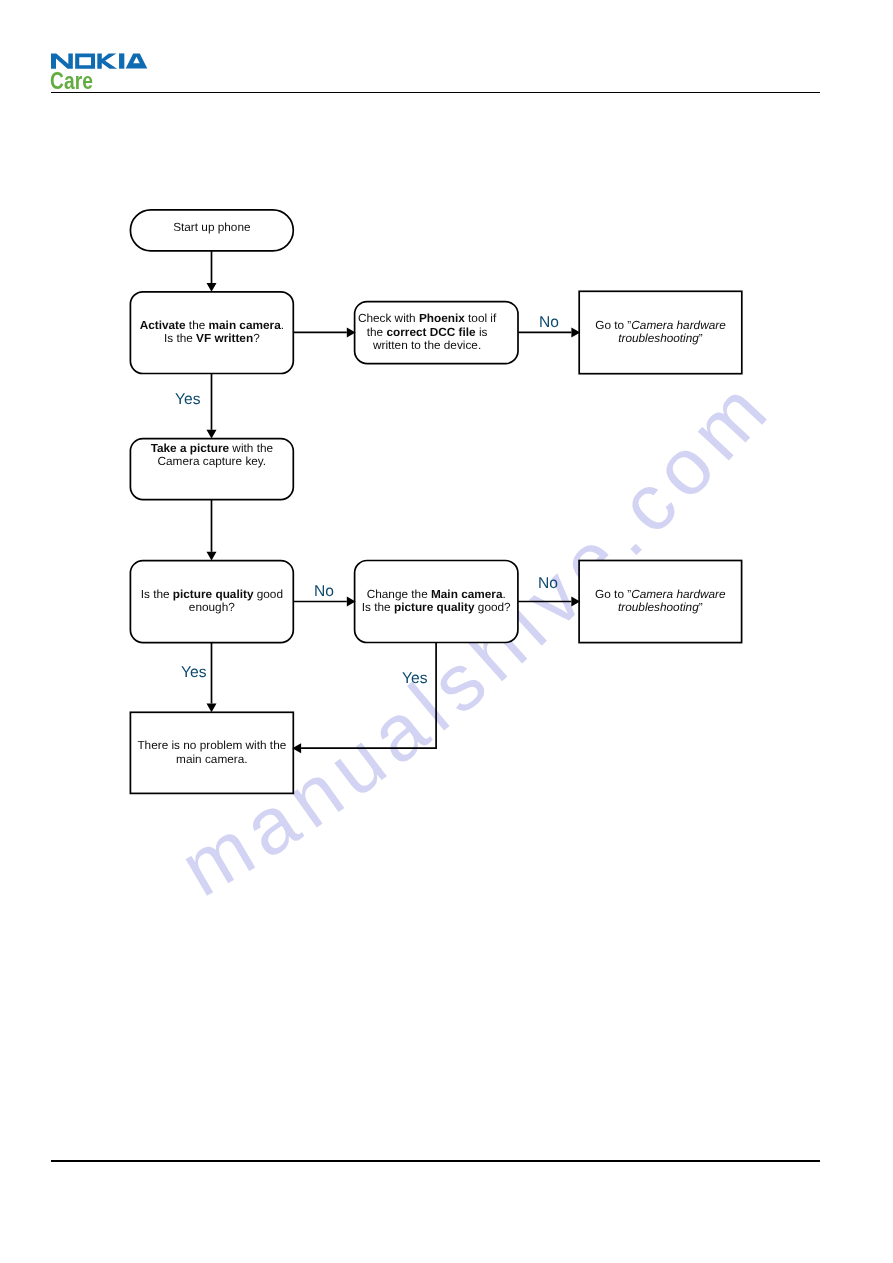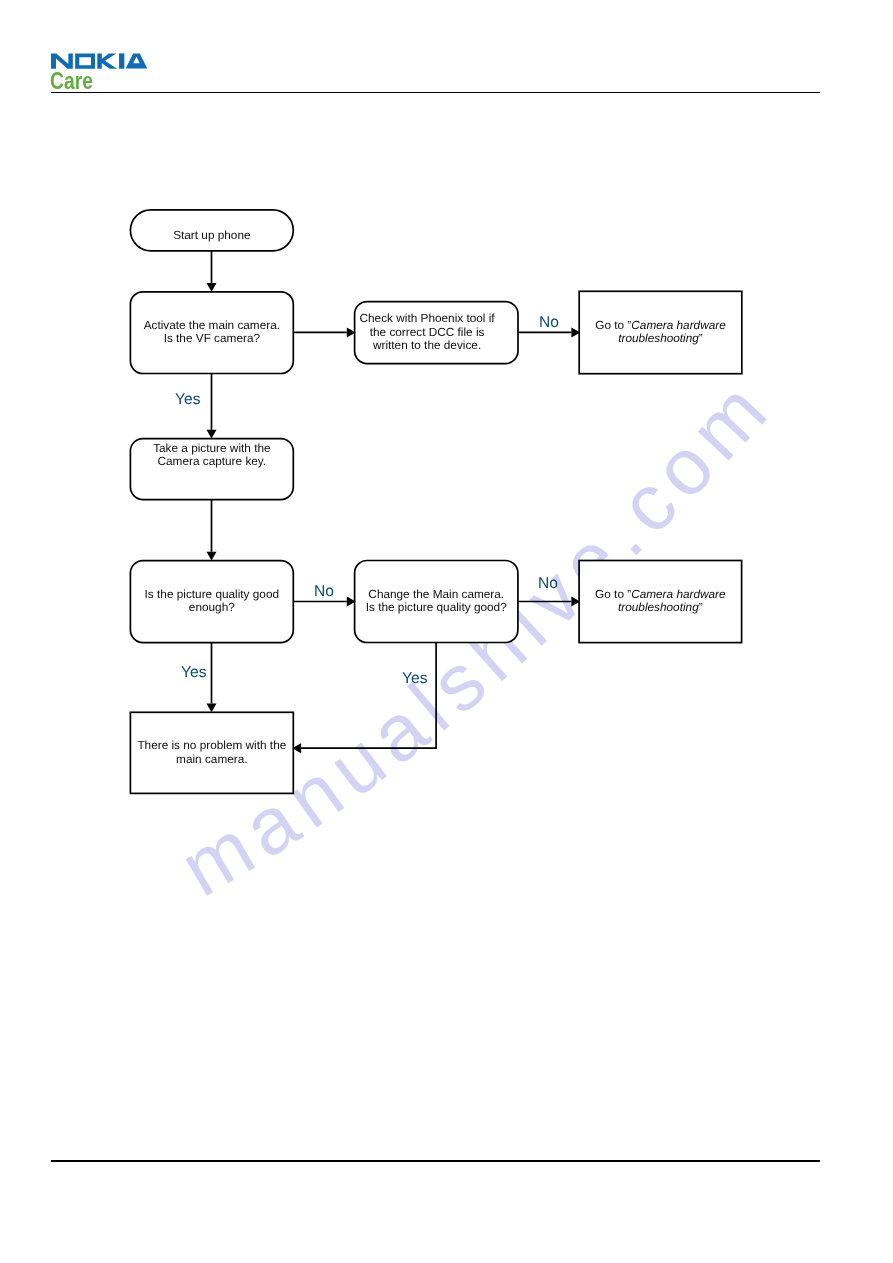--- a/index.html
+++ b/index.html
@@ -13,21 +13,21 @@
         color:#63ad40;line-height:23px;letter-spacing:0.1px;
         transform:scaleX(0.835);transform-origin:left top;white-space:nowrap;}
   #wmlayer,#flowsvg{position:absolute;left:0;top:0;}
   #flowtext{position:absolute;left:0;top:0;width:893px;height:1263px;transform:translateZ(0);}
   .nodebox{position:absolute;box-sizing:border-box;display:flex;align-items:center;
            justify-content:center;text-align:center;color:#0d0d0d;font-size:11.8px;
            -webkit-font-smoothing:antialiased;text-rendering:geometricPrecision;}
   .nodebox .txt{line-height:13.7px;white-space:nowrap;position:relative;top:-0.2px;}
   .lbl{position:absolute;color:#0c4a6e;white-space:nowrap;font-size:15.6px;line-height:17px;
        -webkit-font-smoothing:antialiased;text-rendering:geometricPrecision;}
-  b{font-weight:normal;}
+  b{font-weight:bold;}
   i{font-style:italic;text-align:center;}
 </style>
 </head>
 <body>
 
 <div class="page">
 
   <div id="logo">
     <svg width="96.5" height="16.3" viewBox="0 0 94.6 15.2">
       <title>NOKIA</title>
@@ -77,25 +77,25 @@
       <path d="M 293.3,601.5 L 346.8,601.5" fill="none" stroke="#000" stroke-width="1.7"></path>
       <path d="M 346.8,596.5 L 346.8,606.5 L 355.6,601.5 Z" fill="#000"></path>
       <path d="M 517.9,601.5 L 571.3000000000001,601.5" fill="none" stroke="#000" stroke-width="1.7"></path>
       <path d="M 571.3000000000001,596.5 L 571.3000000000001,606.5 L 580.1,601.5 Z" fill="#000"></path>
       <path d="M 211.5,642.6 L 211.5,703.5" fill="none" stroke="#000" stroke-width="1.7"></path>
       <path d="M 206.5,703.5 L 216.5,703.5 L 211.5,712.3 Z" fill="#000"></path>
       <path d="M 436.1,642.5 L 436.1,748.2 L 301.1,748.2" fill="none" stroke="#000" stroke-width="1.7"></path>
       <path d="M 301.1,743.2 L 301.1,753.2 L 292.3,748.2 Z" fill="#000"></path>
     </svg>
   <div id="flowtext">
-      <div class="nodebox" style="left: 130.4px; top: 216px; width: 162.9px; height: 41px;">
+      <div class="nodebox" style="left: 130.4px; top: 208px; width: 162.9px; height: 41px;">
         <div class="txt">Start up phone</div>
       </div>
       <div class="nodebox" style="left: 130.4px; top: 291.8px; width: 162.9px; height: 81.7px;">
-        <div class="txt"><b>Activate</b> the <b>main camera</b>.<br>Is the <b>VF camera</b>?</div>
+        <div class="txt"><b>Activate</b> the <b>main camera</b>.<br>Is the <b>VF written</b>?</div>
       </div>
       <div class="nodebox" style="left: 354.6px; top: 301.6px; width: 145px; height: 62px;">
         <div class="txt">Check with <b>Phoenix</b> tool if<br>the <b>correct DCC file</b> is<br>written to the device.</div>
       </div>
       <div class="nodebox" style="left: 579.2px; top: 291.3px; width: 162.6px; height: 82.4px;">
         <div class="txt">Go to ”<i>Camera hardware</i><br><i>troubleshooting</i>”</div>
       </div>
       <div class="nodebox" style="left: 130.4px; top: 425px; width: 162.9px; height: 61px;">
         <div class="txt"><b>Take a picture</b> with the<br>Camera capture key.</div>
       </div>

